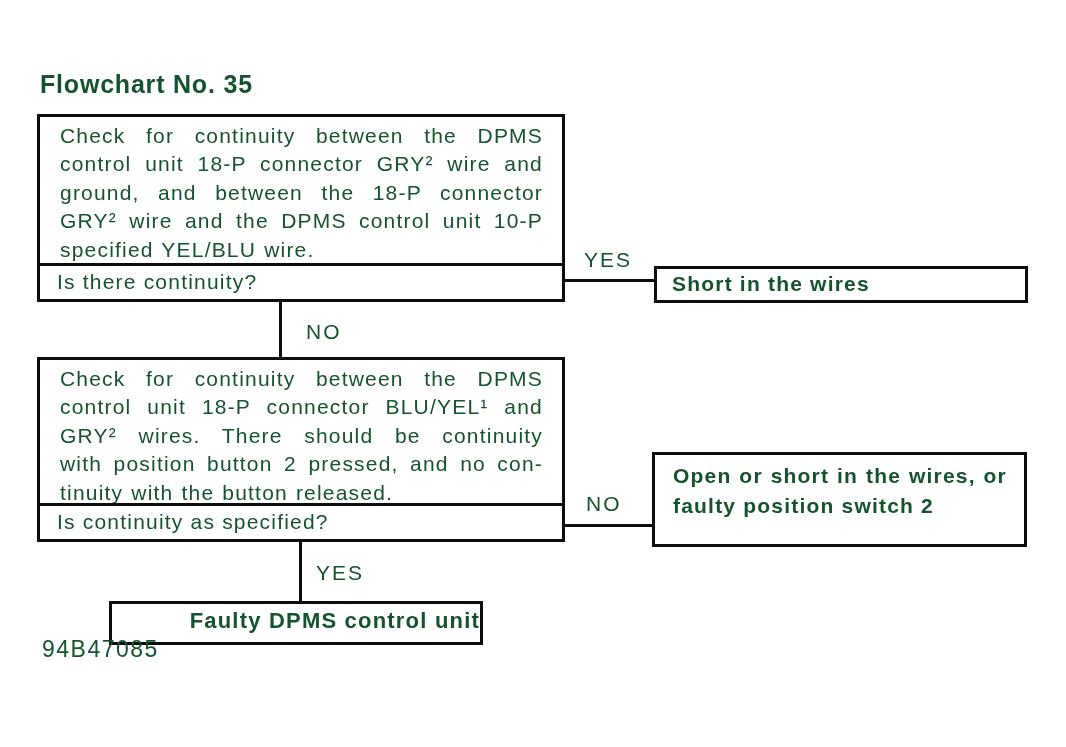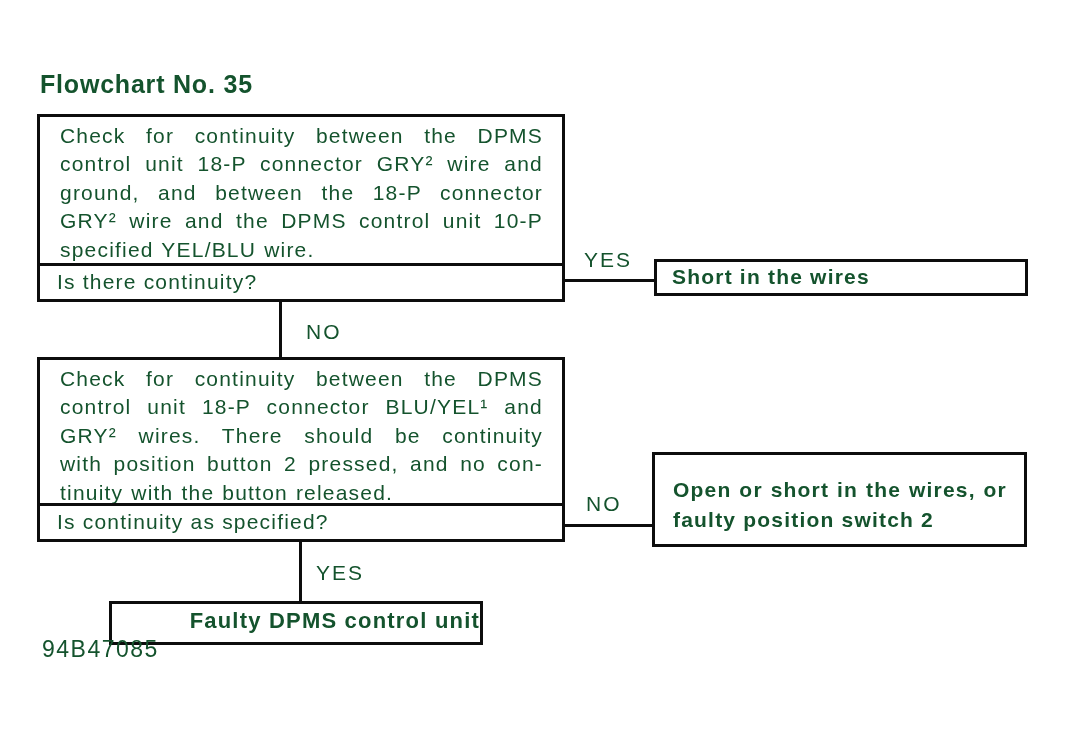--- a/index.html
+++ b/index.html
@@ -85,42 +85,42 @@
       <div class="jline">ground, and between the 18-P connector</div>
       <div class="jline">GRY² wire and the DPMS control unit 10-P</div>
       <div class="lline">specified YEL/BLU wire.</div>
     </div>
     <div class="qrow">Is there continuity?</div>
   </div>
 
   <div class="branch-label" style="left:584px; top:248px;">YES</div>
   <div class="connector" style="left:563px; top:279px; width:93px; height:3px;"></div>
 
-  <div class="resultbox" style="left:654px; top:259px; width:374px; height:37px; padding:3px 0 0 15px;">
+  <div class="resultbox" style="left:654px; top:266px; width:374px; height:37px; padding:3px 0 0 15px;">
     <span>Short in the wires</span>
   </div>
 
   <div class="connector" style="left:279px; top:300px; width:3px; height:58px;"></div>
   <div class="branch-label" style="left:306px; top:320px;">NO</div>
 
   <div class="box" style="left:37px; top:357px; width:528px; height:185px;">
     <div class="instr">
       <div class="jline">Check for continuity between the DPMS</div>
       <div class="jline">control unit 18-P connector BLU/YEL¹ and</div>
       <div class="jline">GRY² wires. There should be continuity</div>
       <div class="jline">with position button 2 pressed, and no con-</div>
       <div class="lline">tinuity with the button released.</div>
     </div>
     <div class="qrow">Is continuity as specified?</div>
   </div>
 
   <div class="branch-label" style="left:586px; top:492px;">NO</div>
   <div class="connector" style="left:563px; top:524px; width:91px; height:3px;"></div>
 
-  <div class="resultbox" style="left:652px; top:452px; width:375px; height:95px; padding:20px 17px 0 18px; line-height:30px;">
+  <div class="resultbox" style="left:652px; top:452px; width:375px; height:95px; padding:6px 17px 0 18px; line-height:30px;">
     <div class="jline">Open or short in the wires, or</div>
     <div class="lline">faulty position switch 2</div>
   </div>
 
   <div class="connector" style="left:299px; top:540px; width:3px; height:62px;"></div>
   <div class="branch-label" style="left:316px; top:561px;">YES</div>
 
   <div class="resultbox" style="left:109px; top:601px; width:374px; height:44px; text-align:right; padding-top:4px; font-size:22px;">
     <span>Faulty DPMS control unit</span>
   </div>

